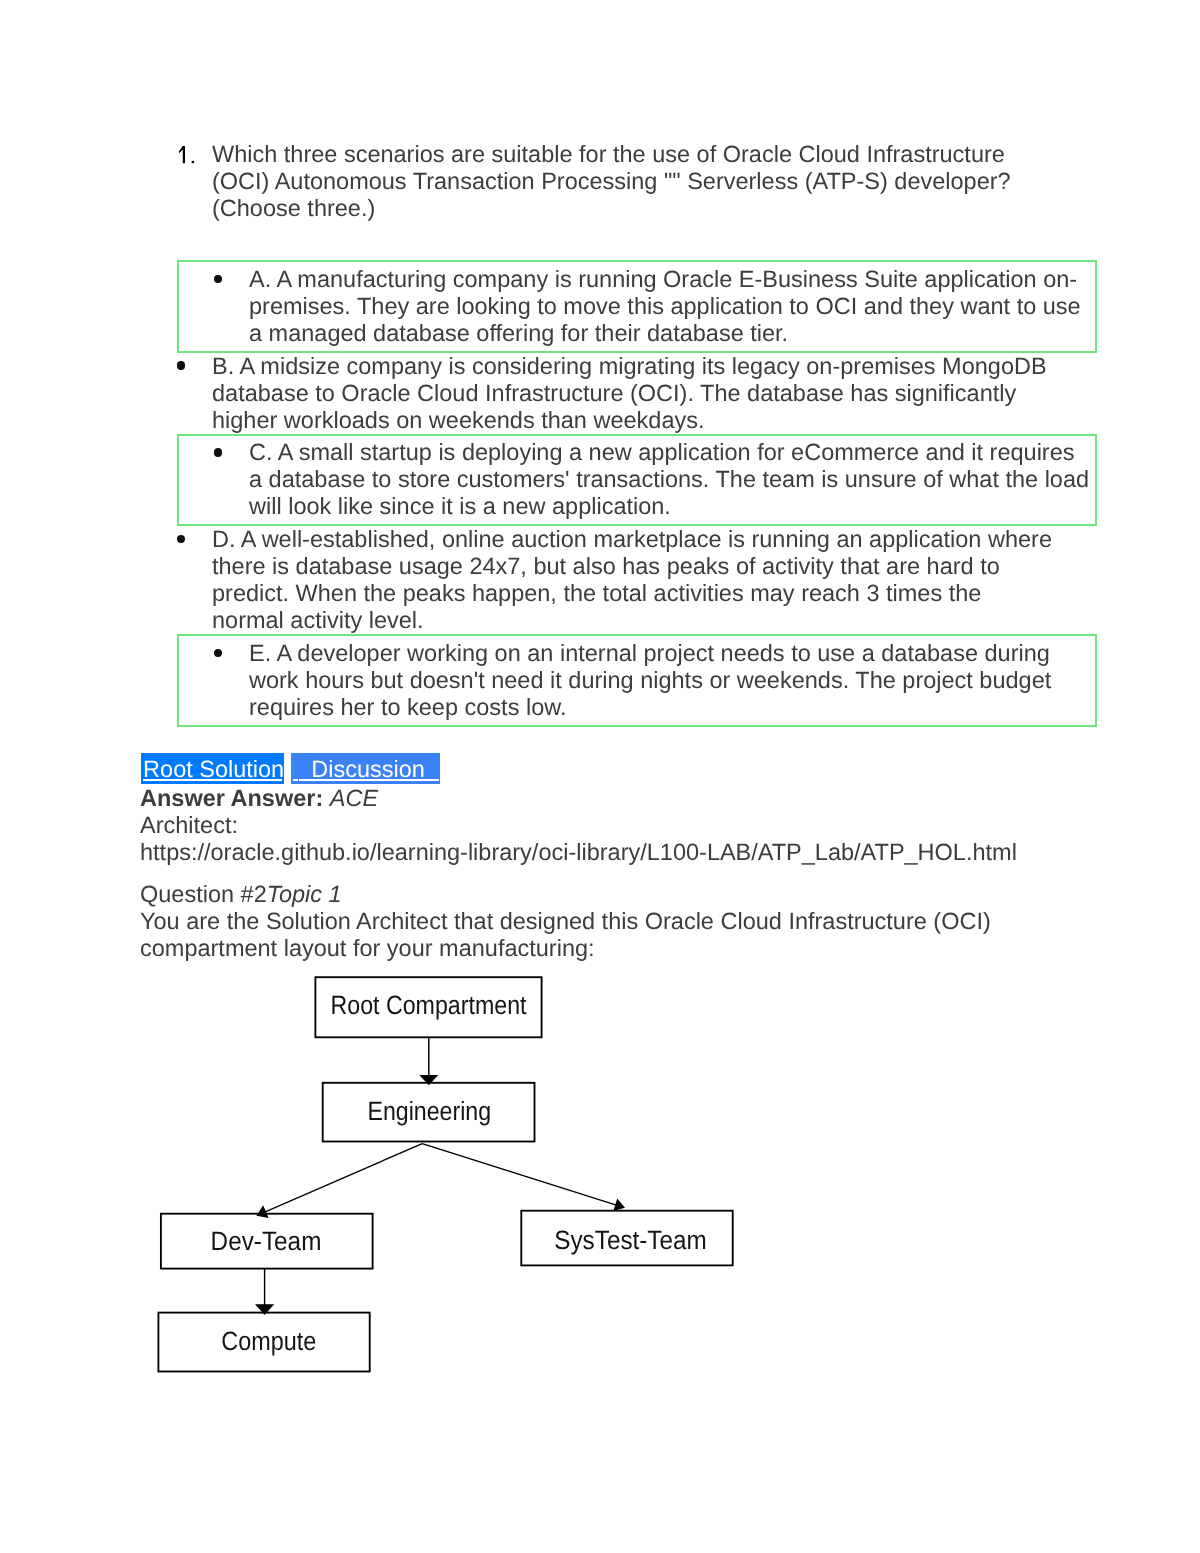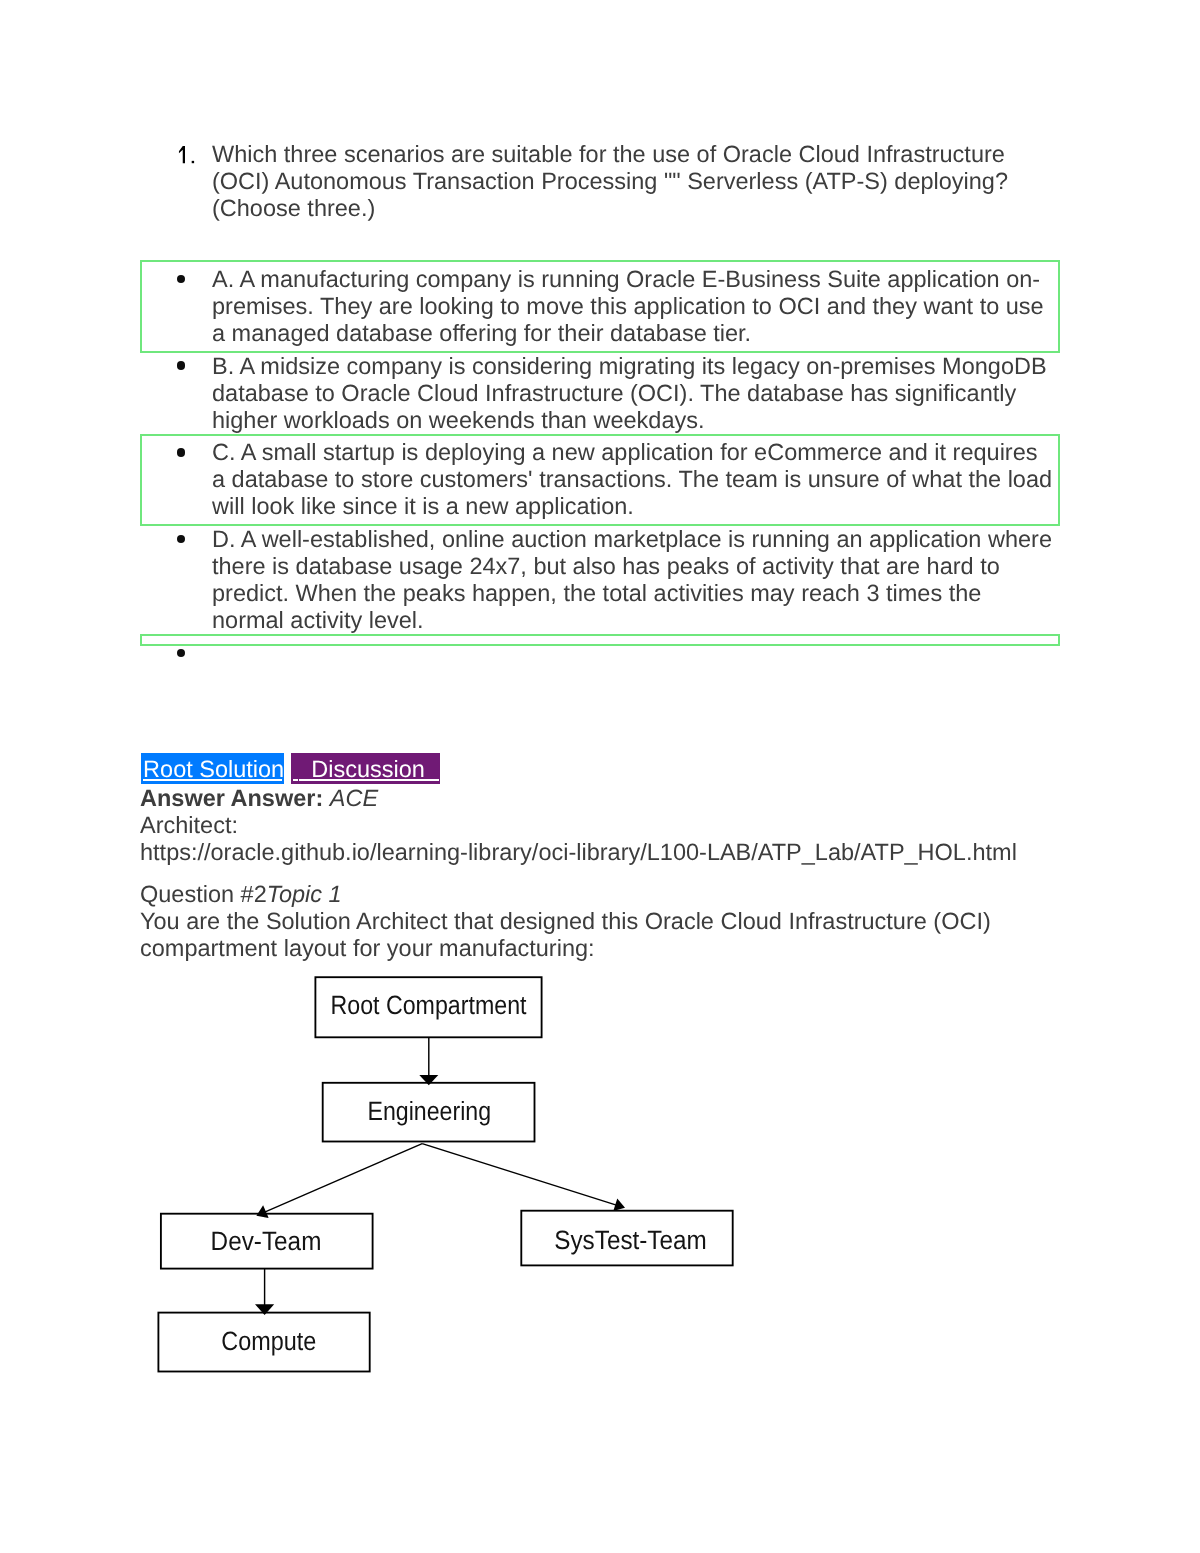--- a/index.html
+++ b/index.html
@@ -20,34 +20,34 @@
   .q1-row { display:flex; }
   .q1-marker { width:34px; flex:0 0 34px; line-height:27.2px; color:#000000; position:relative; }
   .marker-glyph { position:absolute; left:0px; top:0px; }
   .vis-hidden { position:absolute; width:1px; height:1px; overflow:hidden; clip:rect(0 0 0 0); white-space:nowrap; }
   .q1-text { flex:1; line-height:27.2px; }
 
   
   .options { position:absolute; left:140px; top:260px; width:920px; }
   .opt { box-sizing:border-box; position:relative; width:920px;
          padding:0 0 0 72px; }
-  .opt.hl { border:2px solid #6fe77d; padding:3.8px 0 3.8px 70px; }
+  .opt.hl { border:2px solid #6fe77d; padding:3.8px 0 3.8px 70px;margin-left:37px; }
   .opt-bullet { position:absolute; left:36.5px; top:8.5px; width:8.5px; height:8.5px;
                 border-radius:50%; background:#0d0d0d; }
   .opt.hl .opt-bullet { left:34.5px; top:12.6px; }
   .opt-text { line-height:27px; width:842px; }
 
   
   .solbar { position:absolute; left:0; top:0; width:1200px; height:1553px; pointer-events:none; }
   .btn-hide, .btn-disc { pointer-events:auto; cursor:pointer; }
   .btn-hide { position:absolute; left:140.8px; top:753px; width:143.5px; height:31.1px;
               background:#007bff; color:#ffffff; white-space:nowrap; }
   .btn-hide span { position:absolute; left:2.3px; top:1.3px; line-height:31.1px; }
   .btn-disc { position:absolute; left:291.2px; top:753px; width:149.2px; height:31.1px;
-              background:#701a75; color:#ffffff; white-space:nowrap; }
+              background:#3b82f6; color:#ffffff; white-space:nowrap; }
   .btn-disc span { position:absolute; left:20.1px; top:1.3px; line-height:31.1px; }
   .u-line { position:absolute; height:2.2px; background:#ffffff; }
 
   .ansblock { position:absolute; left:140px; top:785px; width:930px; line-height:27px; }
   .ansblock b { font-weight:bold; }
   .ansblock i { font-style:italic; }
 
   .q2block { position:absolute; left:140px; top:881px; width:930px; line-height:27px; }
   .q2block i { font-style:italic;margin-top:43px; }
 
@@ -61,21 +61,21 @@
 
   <div class="q1">
     <div class="q1-row">
       <div class="q1-marker">
         <svg class="marker-glyph" width="24" height="24" viewBox="0 0 24 24" aria-hidden="true">
           <path d="M7.0 22.15 L7.0 4.95 L4.75 4.95 L0.95 10.3 L0.95 12.3 L4.75 8.8 L4.75 22.15 Z" fill="#000"></path>
           <rect x="13.7" y="19.85" width="2.4" height="2.35" fill="#000"></rect>
         </svg>
         <span class="vis-hidden">1.</span>
       </div>
-      <div class="q1-text">Which three scenarios are suitable for the use of Oracle Cloud Infrastructure (OCI) Autonomous Transaction Processing "" Serverless (ATP-S) deploying? (Choose three.)</div>
+      <div class="q1-text">Which three scenarios are suitable for the use of Oracle Cloud Infrastructure (OCI) Autonomous Transaction Processing "" Serverless (ATP-S) developer? (Choose three.)</div>
     </div>
   </div>
 
   <div class="options" id="options">
       <div class="opt hl">
         <div class="opt-bullet"></div>
         <div class="opt-text">A. A manufacturing company is running Oracle E-Business Suite application on-premises. They are looking to move this application to OCI and they want to use a managed database offering for their database tier.</div>
       </div>
       <div class="opt">
         <div class="opt-bullet"></div>
@@ -84,20 +84,21 @@
       <div class="opt hl">
         <div class="opt-bullet"></div>
         <div class="opt-text">C. A small startup is deploying a new application for eCommerce and it requires a database to store customers' transactions. The team is unsure of what the load will look like since it is a new application.</div>
       </div>
       <div class="opt">
         <div class="opt-bullet"></div>
         <div class="opt-text">D. A well-established, online auction marketplace is running an application where there is database usage 24x7, but also has peaks of activity that are hard to predict. When the peaks happen, the total activities may reach 3 times the normal activity level.</div>
       </div>
       <div class="opt hl">
         <div class="opt-bullet"></div>
+        <div class="opt-text">E. A developer working on an internal project needs to use a database during work hours but doesn't need it during nights or weekends. The project budget requires her to keep costs low.</div>
       </div>
     </div>
 
   <div class="solbar">
     <div class="btn-hide">
       <span>Root Solution</span>
       <div class="u-line" style="left:2.6px;top:25.8px;width:138.4px;"></div>
     </div>
     <div class="btn-disc">
       <span>Discussion</span>

